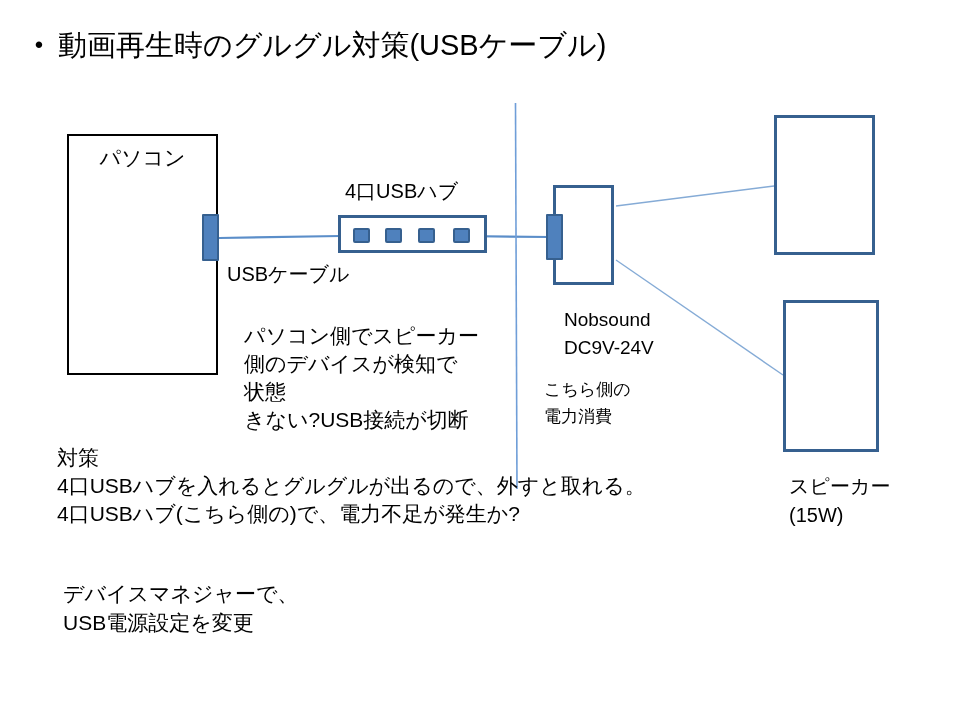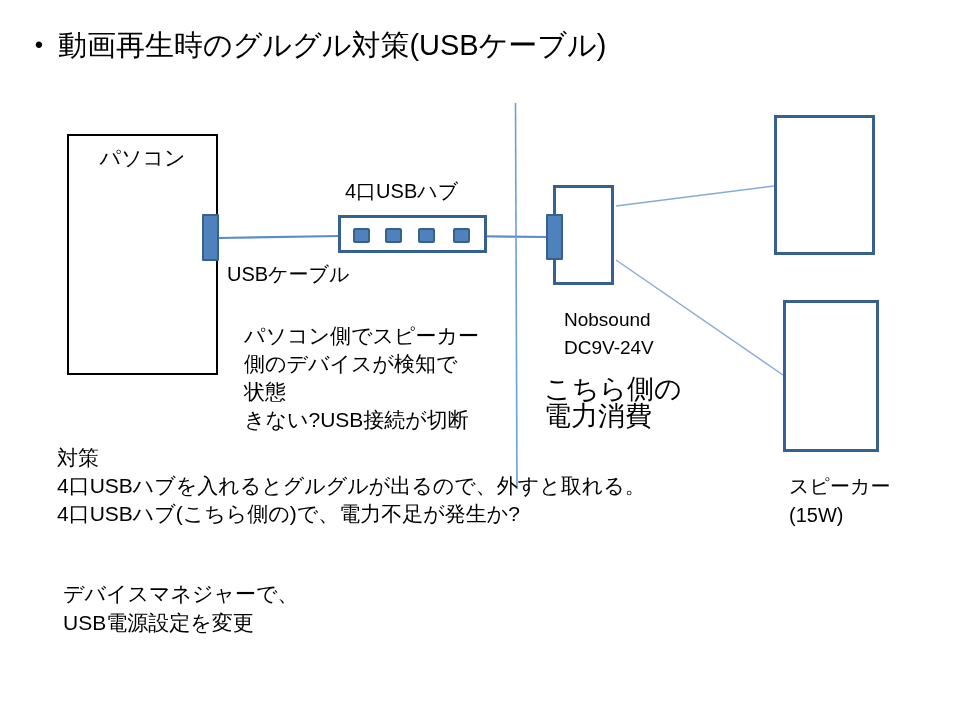--- a/index.html
+++ b/index.html
@@ -28,21 +28,21 @@
   .speaker-box{position:absolute;border:3.5px solid #36608f;background:#fff;}
   .speaker-top{left:774px;top:115px;width:101px;height:140px;}
   .speaker-bottom{left:783px;top:300px;width:96px;height:152px;}
 
   
   .lbl{position:absolute;white-space:nowrap;color:#000000;}
   .hub-label{left:345px;top:178px;font-size:20px;}
   .cable-label{left:227px;top:261px;font-size:20px;}
   .detect-note{left:244px;top:322px;font-size:21px;line-height:28px;white-space:nowrap;}
   .amp-label{left:544px;top:306px;font-size:19px;line-height:28px;margin-left:20px;}
-  .amp-power-note{left:544px;top:376px;font-size:27px;line-height:27px;}
+  .amp-power-note{left:544px;top:376px;font-size:17px;line-height:27px;}
   .speaker-label{left:789px;top:472px;font-size:20px;line-height:29px;}
   .countermeasure{left:57px;top:444px;font-size:21px;line-height:28px;}
   .device-note{left:63px;top:579px;font-size:21px;line-height:29px;}
 </style>
 </head>
 <body>
 
 <div id="canvas">
 
   <svg id="wires" viewBox="0 0 960 720">

